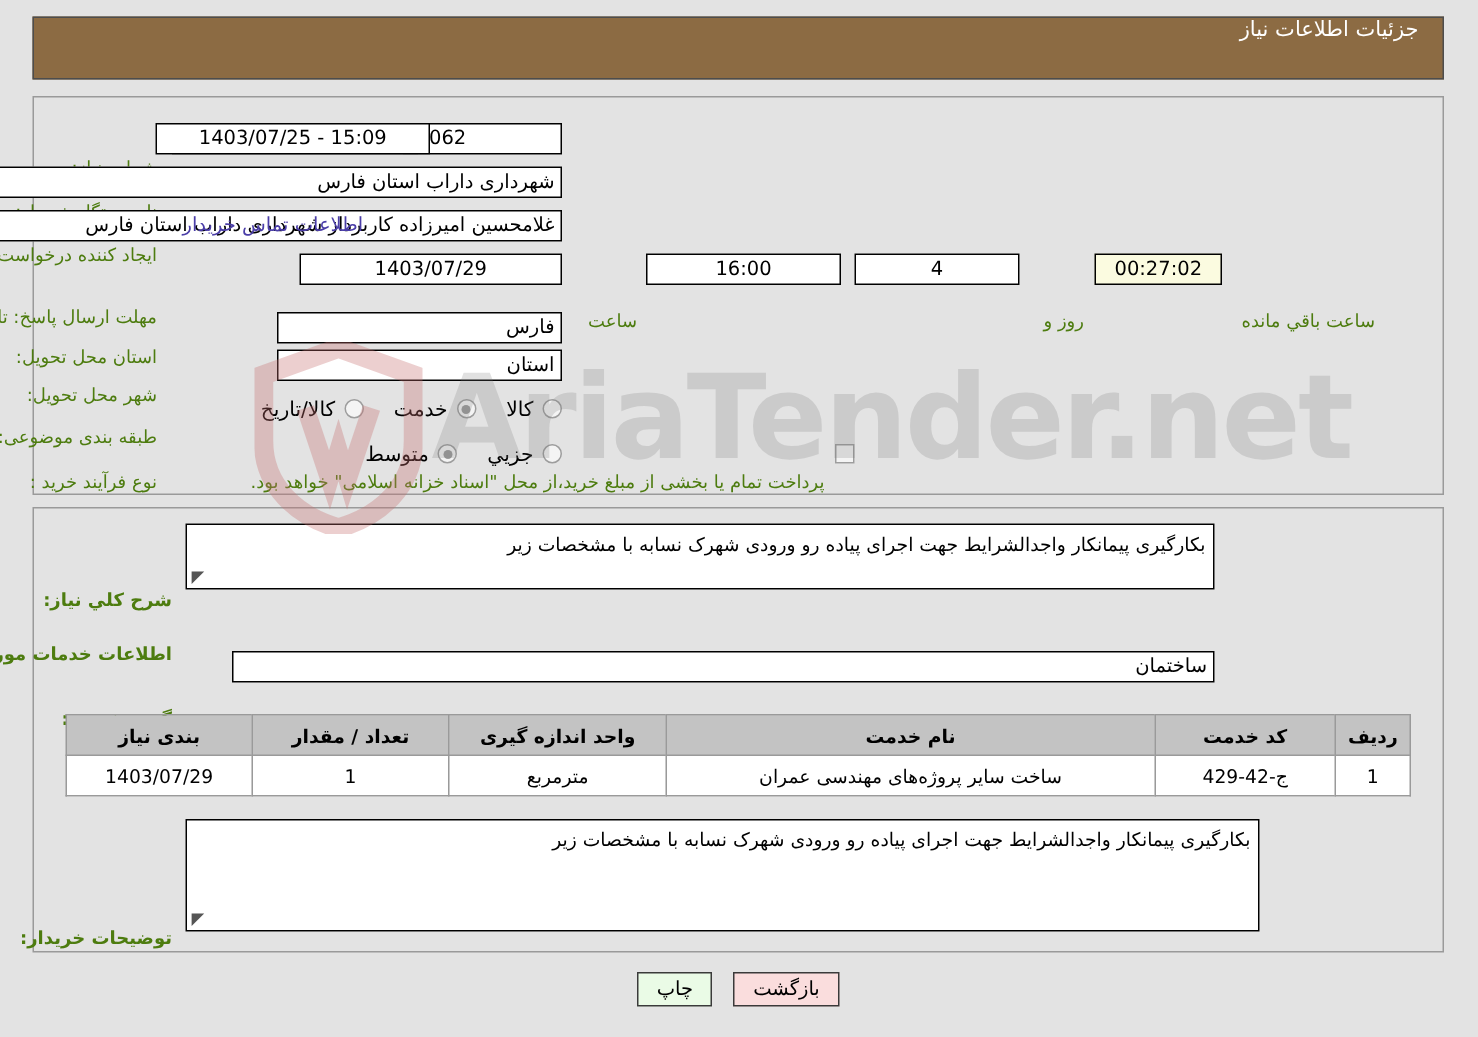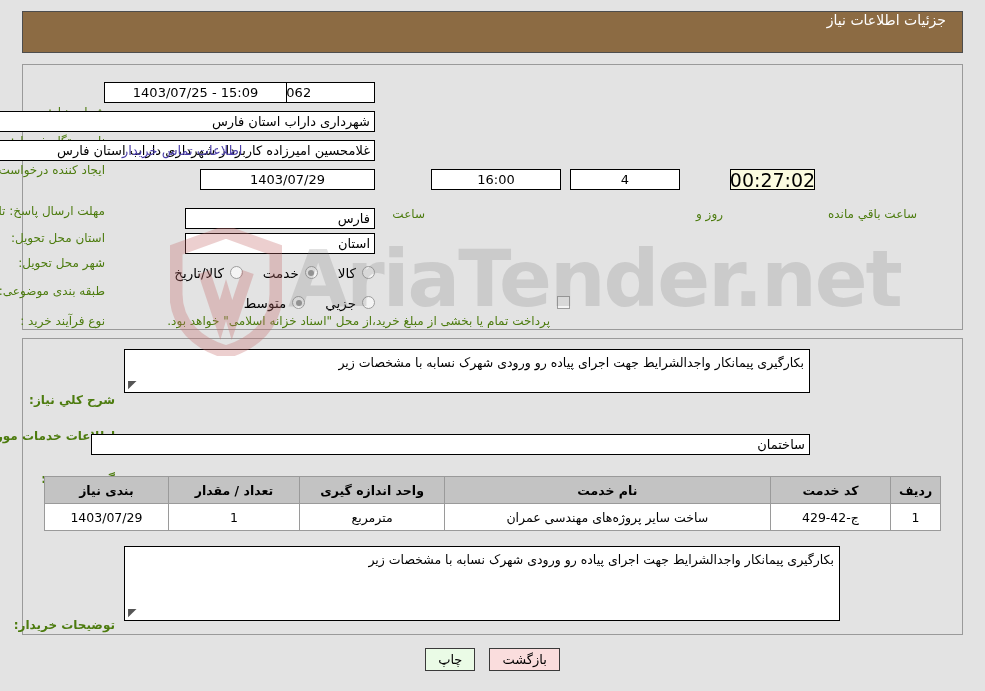--- a/index.html
+++ b/index.html
@@ -126,21 +126,21 @@
   }
   .timer {
     border: 1px solid #000;
     background: #fbfbe0;
     height: 21px;
     width: 85px;
     box-sizing: border-box;
     display: flex;
     align-items: center;
     justify-content: center;
-    font-size: 19px;
+    font-size: 13px;
     color: #000;
     font-family: "DejaVu Sans", sans-serif;
   }
 
   
   .radio {
     width: 13px; height: 13px;
     border-radius: 50%;
     border: 1px solid #9d9d9d;
     background: #f4f4f4;
@@ -355,21 +355,21 @@
 
   <span class="lbl lbl-bold" style="position:absolute; right:870px; top:357px;">شرح کلي نیاز:</span>
   <div class="ta-wrap" style="right:175px; top:349px; width:686px; height:44px;">
     <div class="ta-text">بکارگیری پیمانکار واجدالشرایط جهت اجرای پیاده رو ورودی شهرک نسابه با مشخصات زیر</div>
     <span class="grip">◥</span>
   </div>
 
   <span class="lbl lbl-bold" style="position:absolute; right:870px; top:393px;">اطلاعات خدمات مورد نیاز</span>
 
   <span class="lbl lbl-bold" style="position:absolute; right:870px; top:436px;">گروه خدمت:</span>
-  <div class="fld right" style="position:absolute; right:175px; top:434px; width:719px;">ساختمان</div>
+  <div class="fld right" style="position:absolute; right:175px; top:434px; width:655px;">ساختمان</div>
 
   <table class="items" style="right:44px; top:476px; width:897px;">
     <thead>
       <tr>
         <th style="width:38px;">ردیف</th>
         <th style="width:122px;">کد خدمت</th>
         <th style="width:345px;">نام خدمت</th>
         <th style="width:140px;">واحد اندازه گیری</th>
         <th style="width:130px;">تعداد / مقدار</th>
         <th style="width:122px;">بندی نیاز</th>

